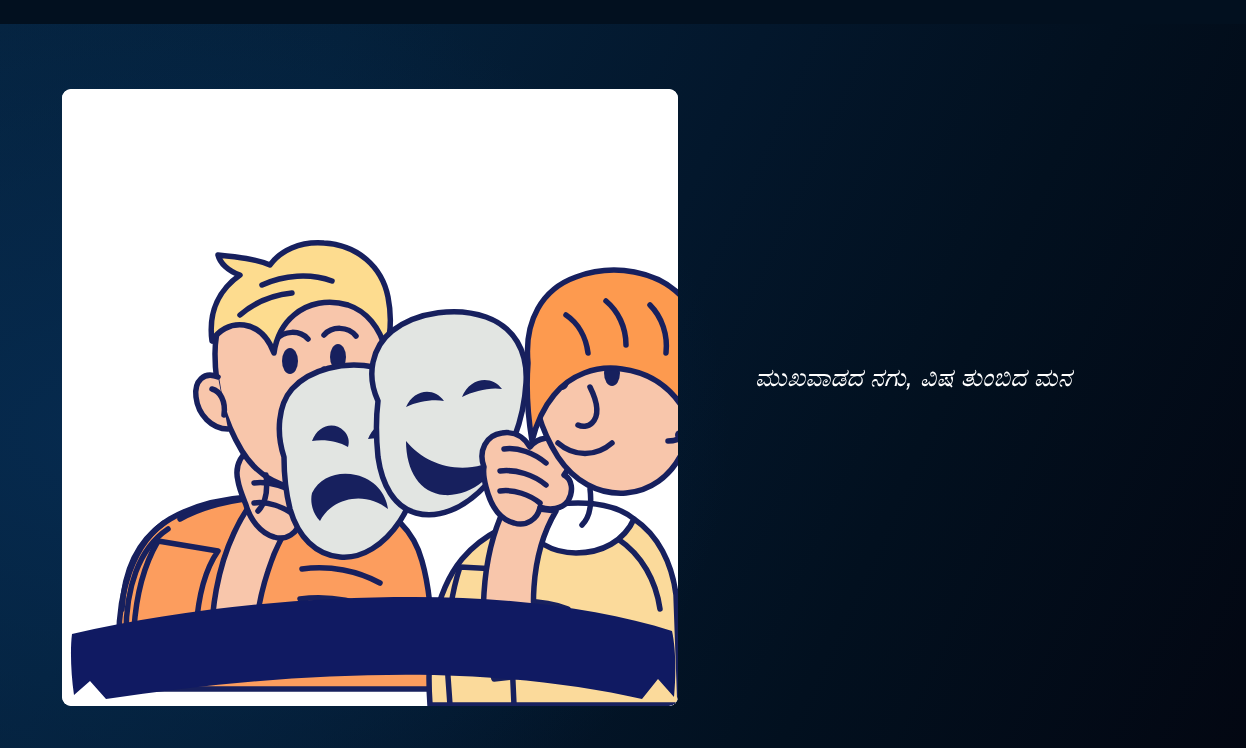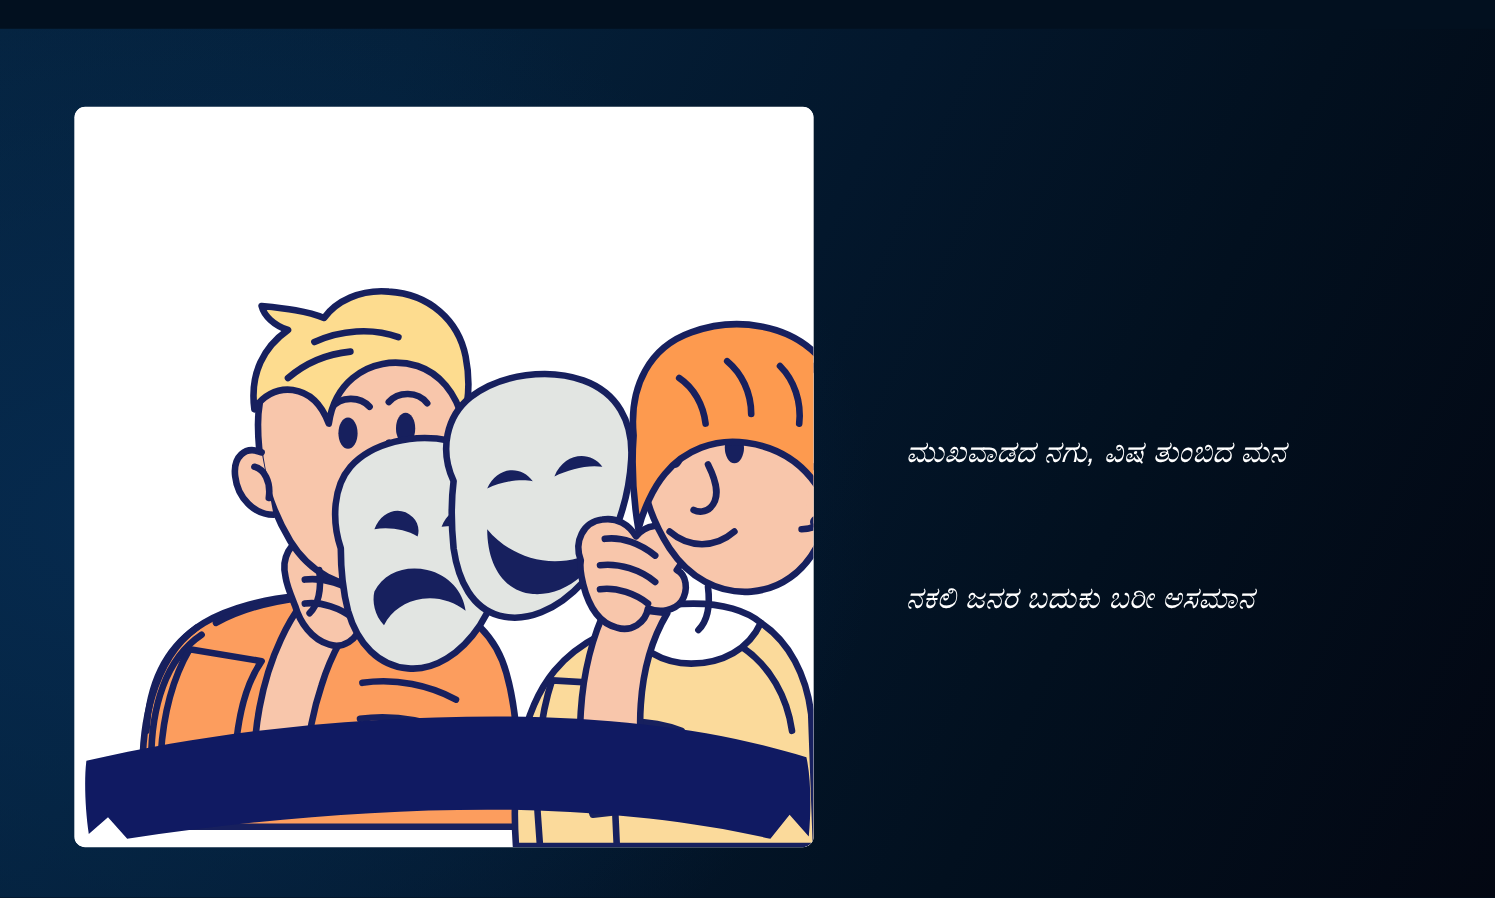--- a/index.html
+++ b/index.html
@@ -247,16 +247,15 @@
                      C540 520 450 508 352 508 C236 508 118 520 10 545 Z" fill="#101a62" stroke="none"></path>
           </g>
 
         </g>
       </g>
     </svg>
   </div>
 
   <div id="quote">
     <span class="quote-line">ಮುಖವಾಡದ ನಗು, ವಿಷ ತುಂಬಿದ ಮನ</span>
-    <span class="quote-line">ನಕಲಿ ಜನರ ಬದುಕು ಬರೀ ಅಸಮಾನ</span>
   </div>
 
 </div>
 
 </body></html>

